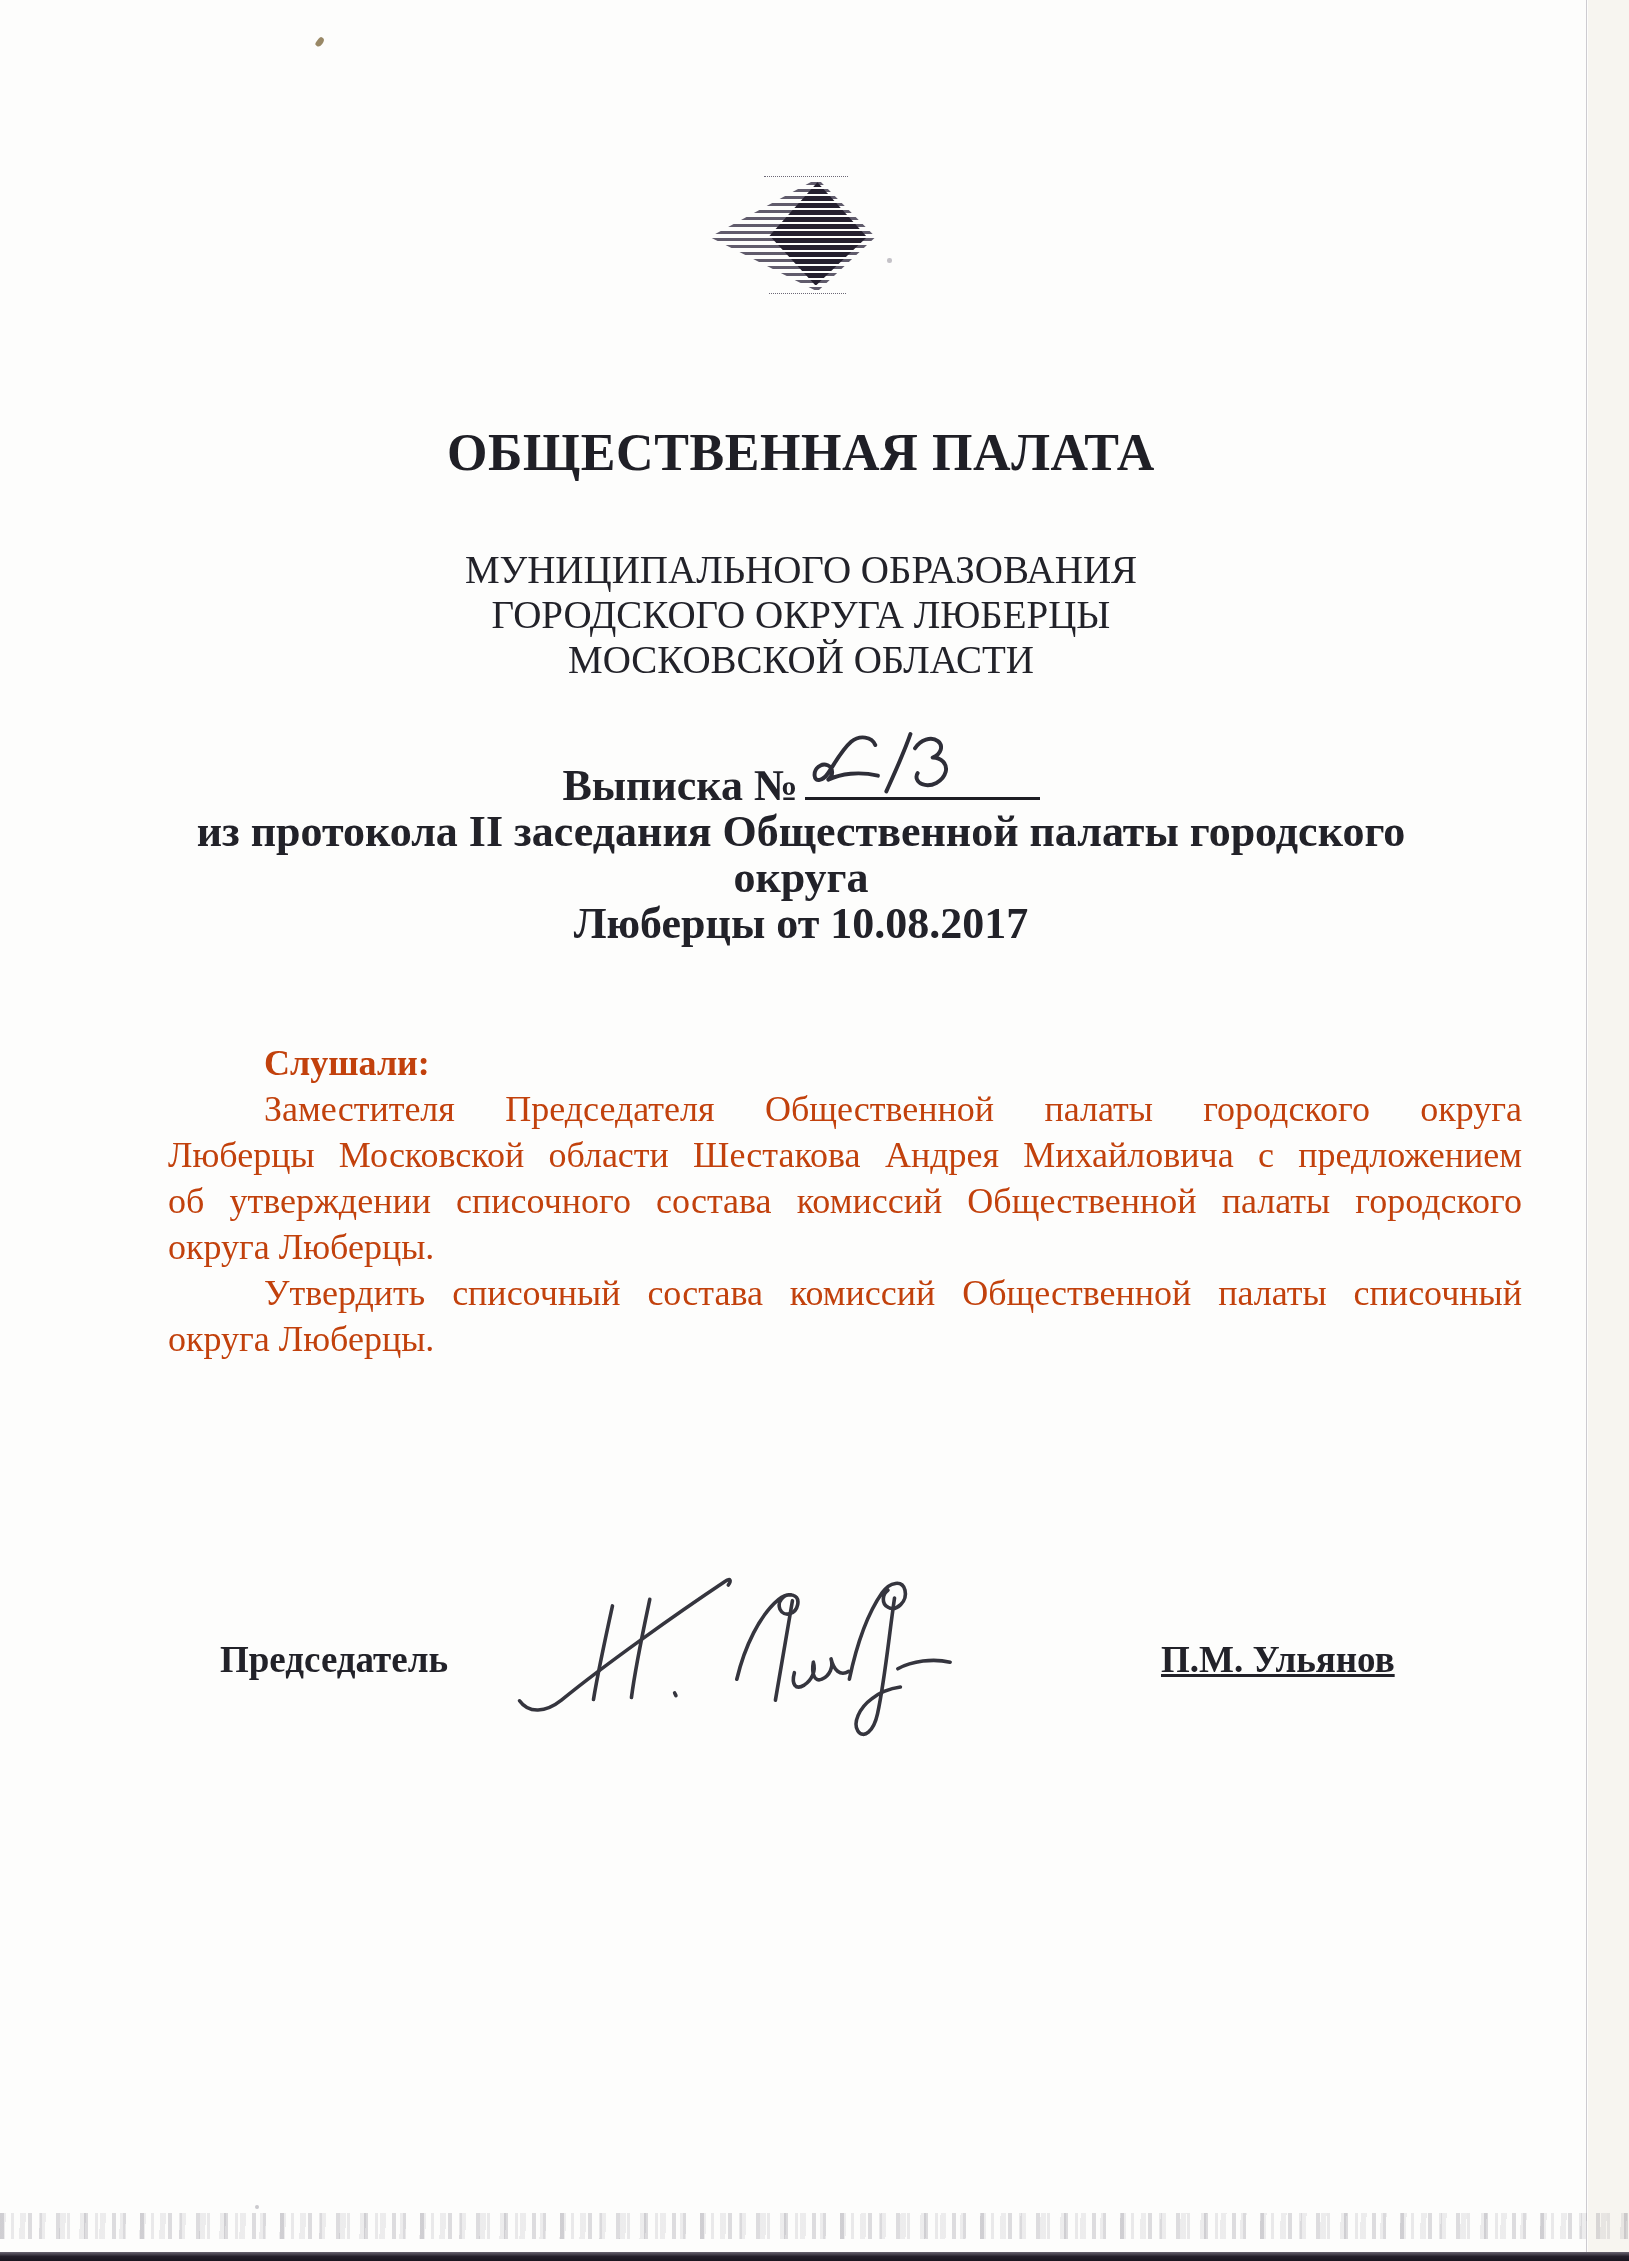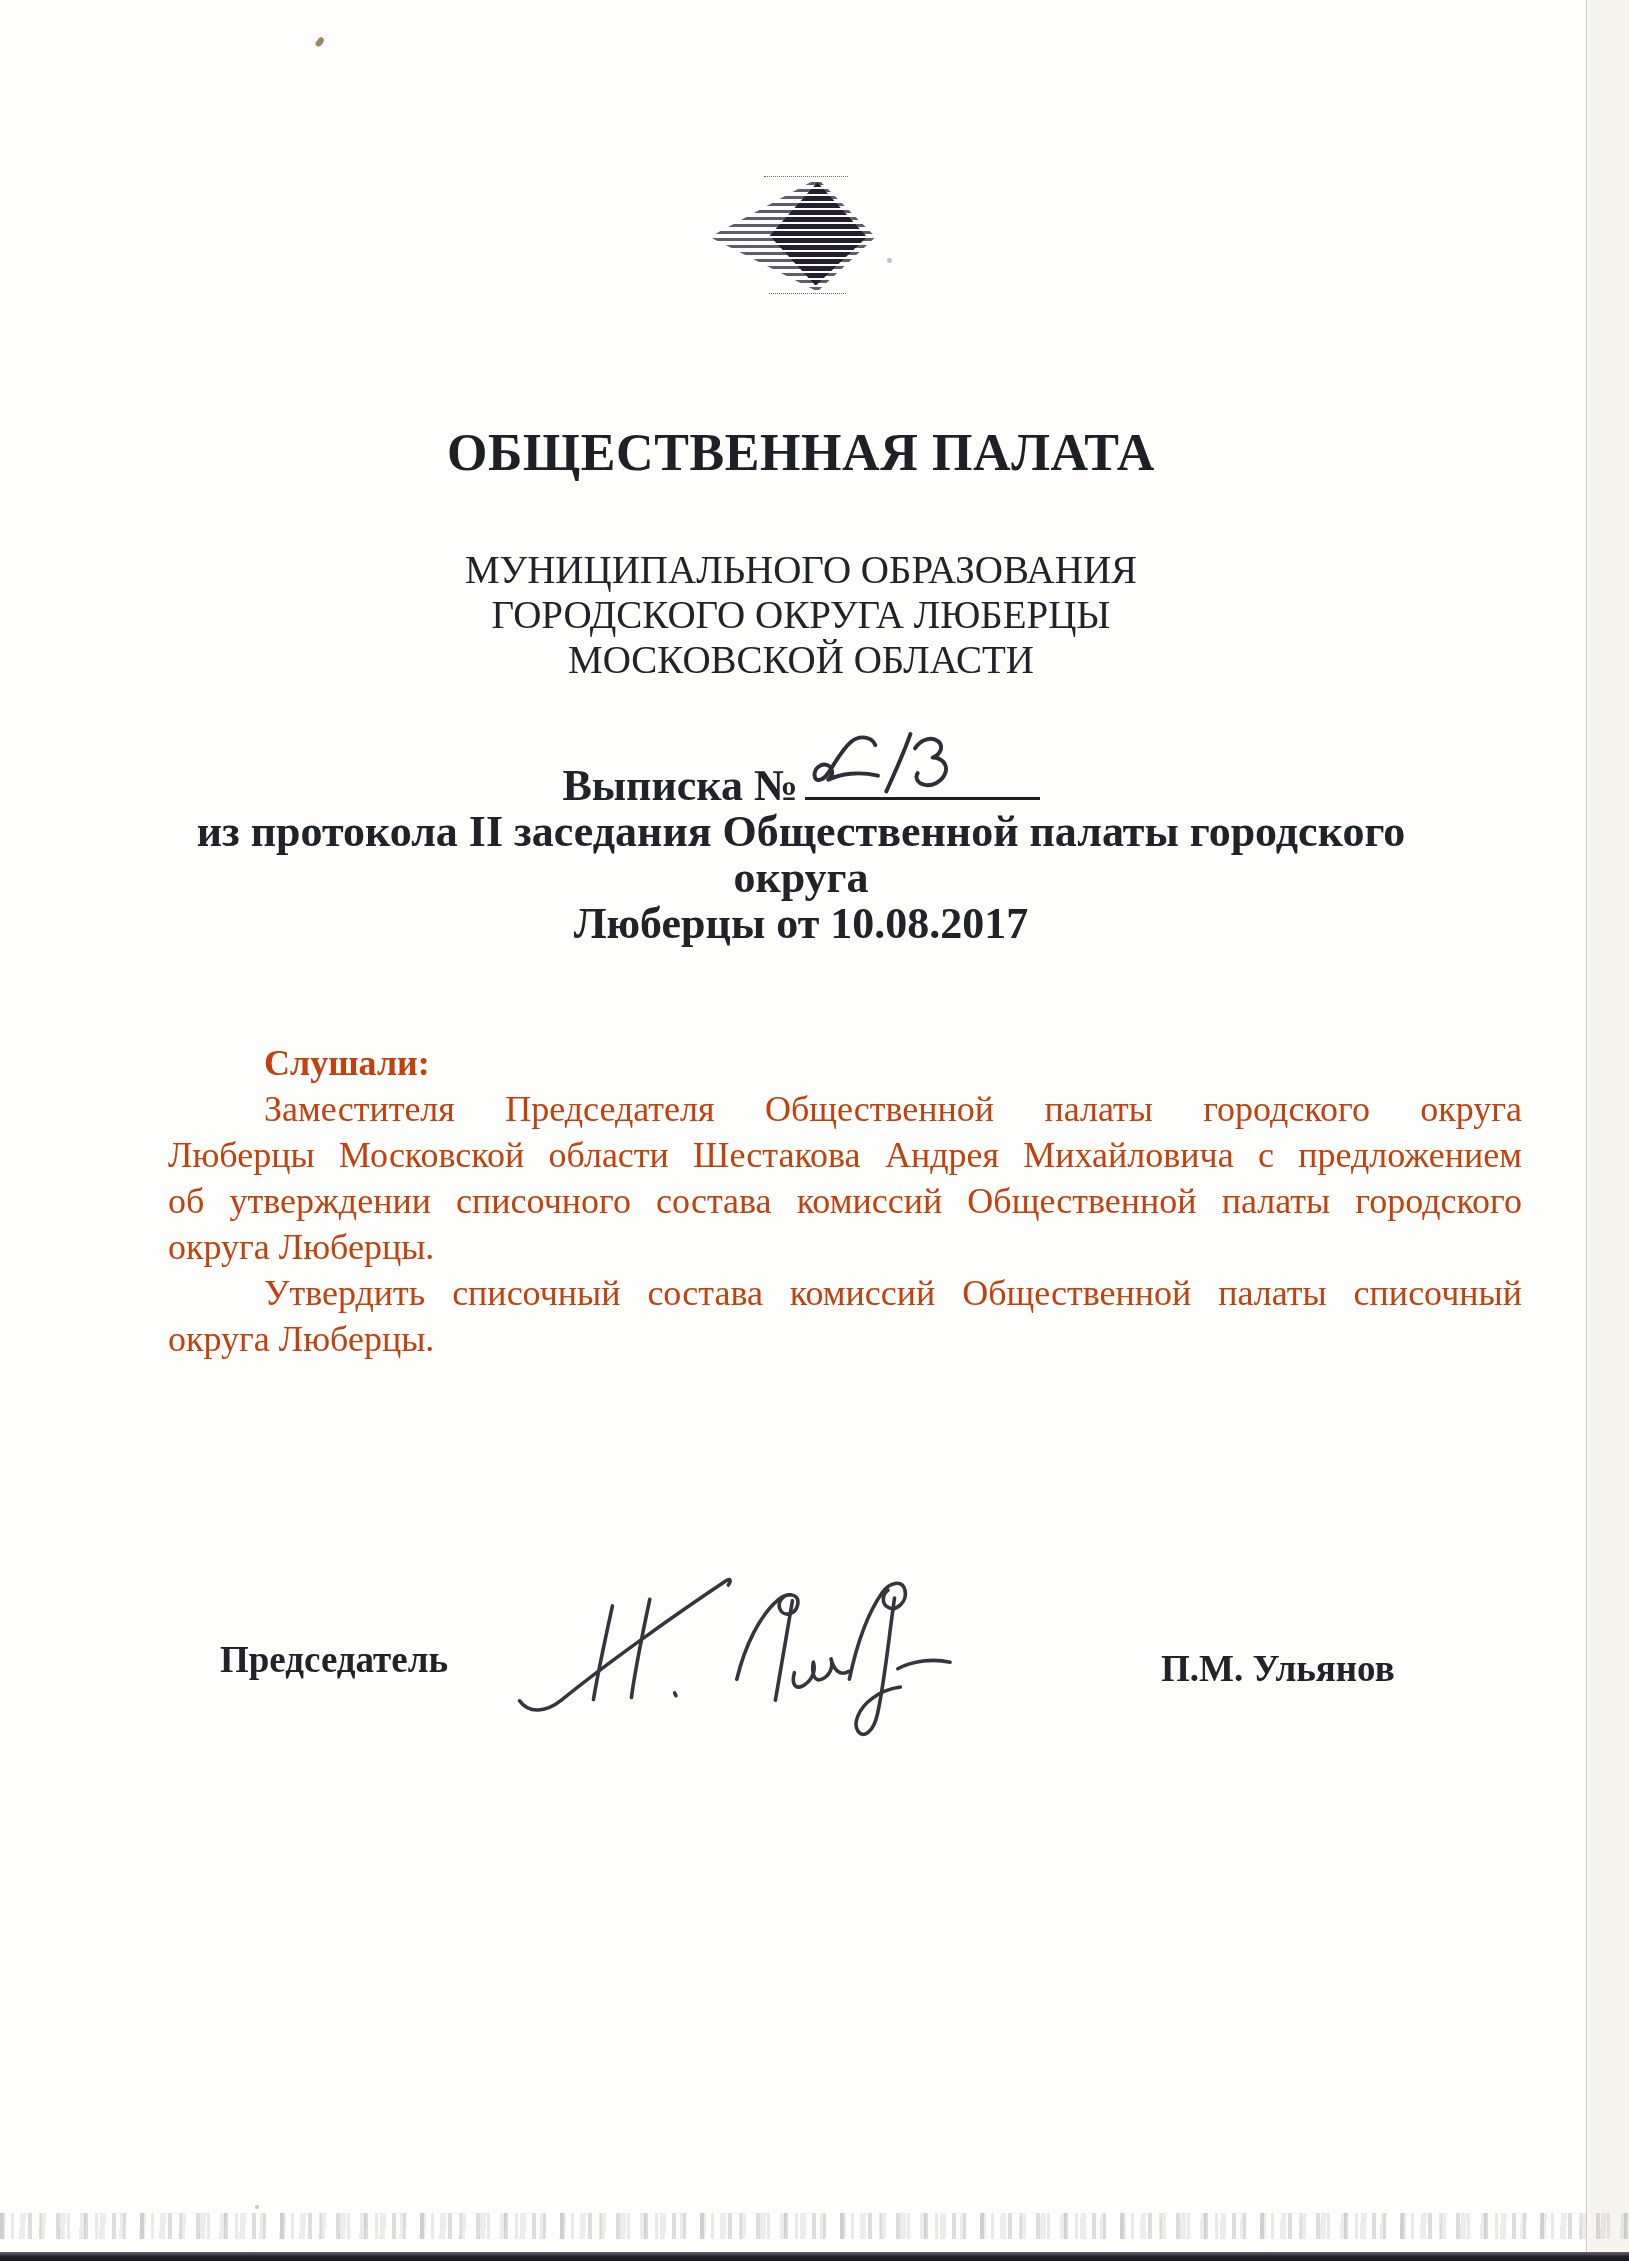--- a/index.html
+++ b/index.html
@@ -73,21 +73,21 @@
   .heading.gap{margin-top:29px;}
   .jline{text-align:justify;text-align-last:justify;}
   .jline.indent{text-indent:96px;}
   .jline.last{text-align-last:left;}
   
   .sig-row{
     position:absolute;left:124px;top:1637px;width:1354px;height:46px;
     font-size:37px;line-height:46px;font-weight:bold;color:#222229;
   }
   .sig-role{position:absolute;left:96px;top:0;}
-  .sig-name{position:absolute;left:1037px;top:9px;}
+  .sig-name{position:absolute;left:1037px;top:0;text-decoration:underline;}
   .signature{position:absolute;left:513px;top:1560px;width:445px;height:190px;overflow:visible;}
   .signature path{fill:none;stroke:#35353e;stroke-width:5.5;stroke-linecap:round;stroke-linejoin:round;}
 </style>
 </head>
 <body>
 
 <div class="page">
 
   <div class="speck s1"></div>
   <div class="speck s2"></div>

